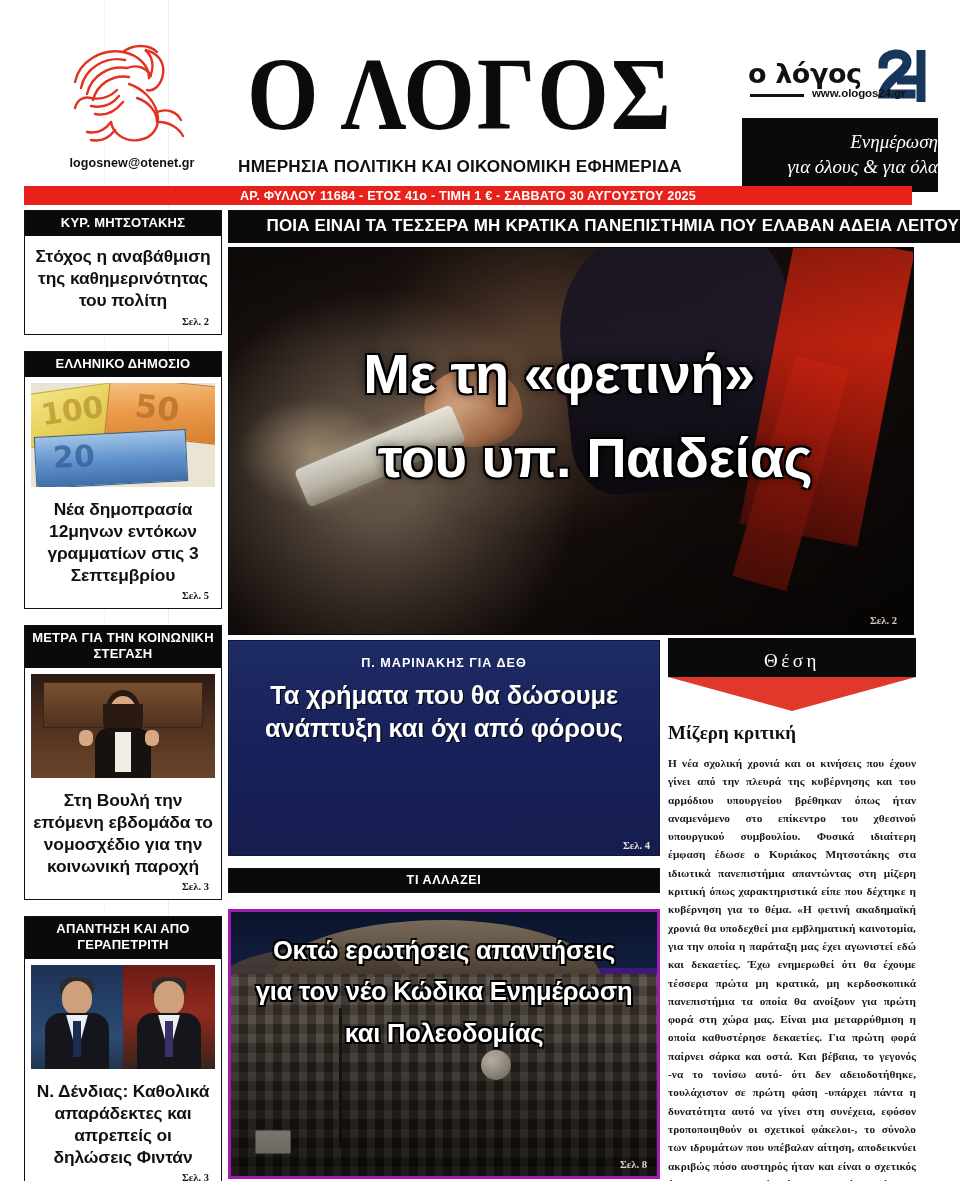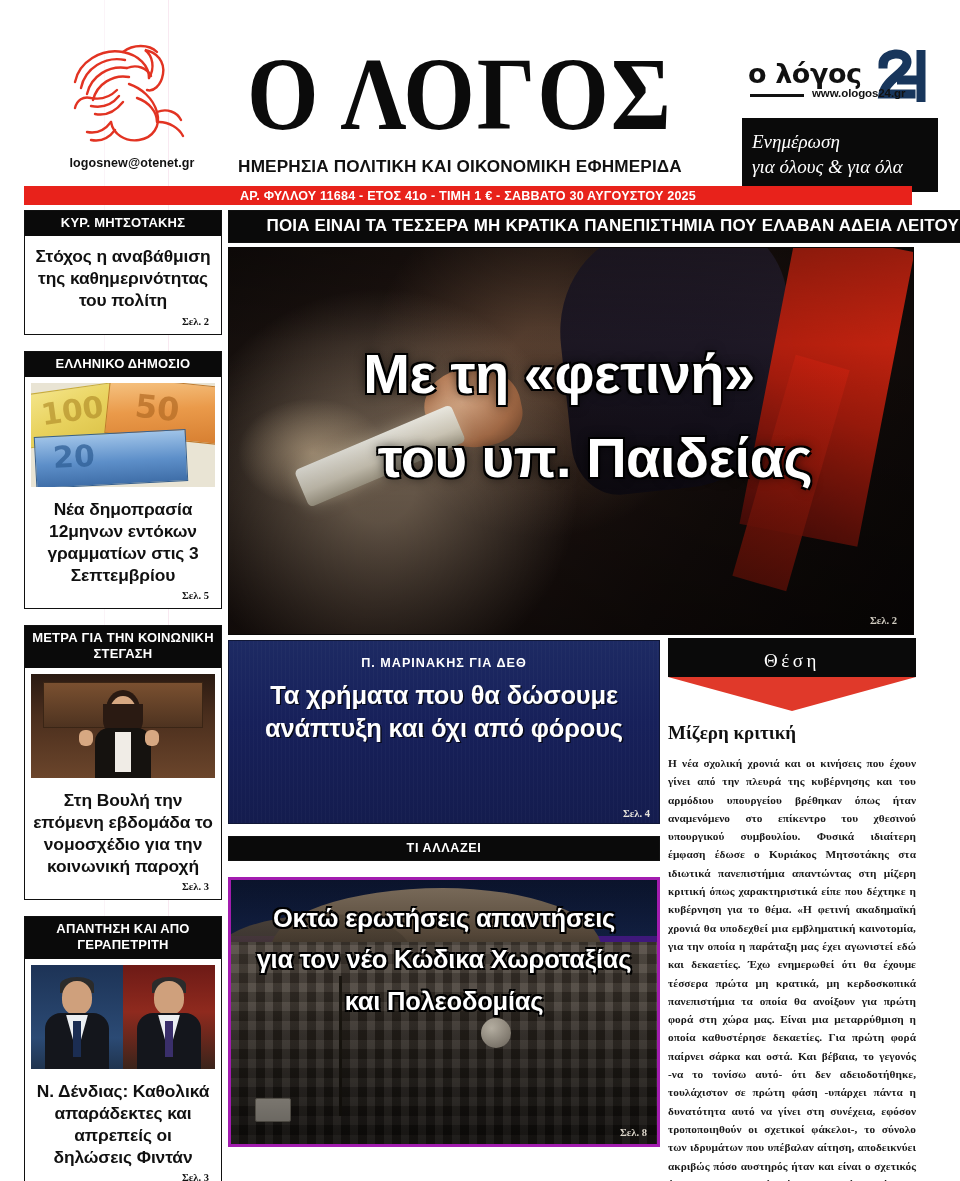--- a/index.html
+++ b/index.html
@@ -34,22 +34,22 @@
   .brand-box{position:absolute;left:742px;top:50px;width:196px;}
   .brand-logo{position:relative;height:66px;}
   .brand-word{
     position:absolute;left:6px;top:8px;font-size:27px;font-weight:bold;
     letter-spacing:-.4px;color:#111;font-family:"DejaVu Sans",sans-serif;
   }
   .brand-24{position:absolute;left:135px;top:-4px;width:52px;height:58px;}
   .brand-rule{position:absolute;left:8px;top:44px;width:54px;height:3px;background:#111;}
   .brand-url{position:absolute;left:70px;top:37px;font-size:11.5px;font-weight:bold;color:#111;letter-spacing:-.1px;}
   .brand-slogan{
-    margin-top:2px;background:#0a0a0a;color:#fff;text-align:left;
-    padding:11px 10px 13px;font-family:"Liberation Serif","DejaVu Serif",serif;
+    margin-top:2px;background:#0a0a0a;color:#fff;text-align:right;
+    padding:11px 0 13px;font-family:"Liberation Serif","DejaVu Serif",serif;
     font-style:italic;font-size:19px;line-height:1.32;
   }
 
   .issue-bar{
     position:absolute;left:24px;top:186px;width:888px;height:19px;background:#e8221b;
     color:#fff;font-size:12.6px;font-weight:bold;letter-spacing:.2px;
     display:flex;align-items:center;justify-content:center;
   }
 
   
@@ -169,21 +169,21 @@
   }
   .hero-head .l1{display:block;margin-right:24px;}
   .hero-head .l2{display:block;margin-top:24px;margin-left:48px;}
   .hero-page{
     position:absolute;right:16px;bottom:8px;color:#e7e2d6;font-size:10.5px;font-weight:bold;
     font-family:"Liberation Serif","DejaVu Serif",serif;opacity:.9;
   }
 
   
   .bluebox{
-    position:relative;width:432px;height:184px;margin-top:12px;overflow:hidden;
+    position:relative;width:432px;height:216px;margin-top:12px;overflow:hidden;
     background:
       linear-gradient(180deg,#1d2a63 0%,#17205a 45%,#141c4e 100%);
     border:1px solid #101737;box-sizing:border-box;
   }
   .bluebox .texture{position:absolute;inset:0;opacity:.18;
     background:repeating-linear-gradient(90deg,rgba(255,255,255,.12) 0 1px,rgba(0,0,0,0) 1px 4px);}
   .bluebox .kick{
     position:relative;text-align:center;color:#fff;font-size:12.6px;font-weight:bold;
     letter-spacing:1px;margin-top:15px;
   }
@@ -436,21 +436,21 @@
       <div class="hill2"></div>
       <div class="urban"></div>
       <div class="blocks"></div>
       <div class="pole"></div>
       <div class="dish"></div>
       <div class="ac"></div>
       <div class="dark"></div>
 
       <div class="city-head">
         <span class="c1">Οκτώ ερωτήσεις απαντήσεις</span>
-        <span class="c2">για τον νέο Κώδικα Χωροταξίας</span>
+        <span class="c2">για τον νέο Κώδικα Ενημέρωση</span>
         <span class="c3">και Πολεοδομίας</span>
       </div>
       <div class="city-pg">Σελ. 8</div>
     </div>
   </div>
 
   <div class="editorial">
     <div class="thesi-wrap">
       <div class="thesi-bar">Θέση</div>
       <div class="thesi-tri"></div>

